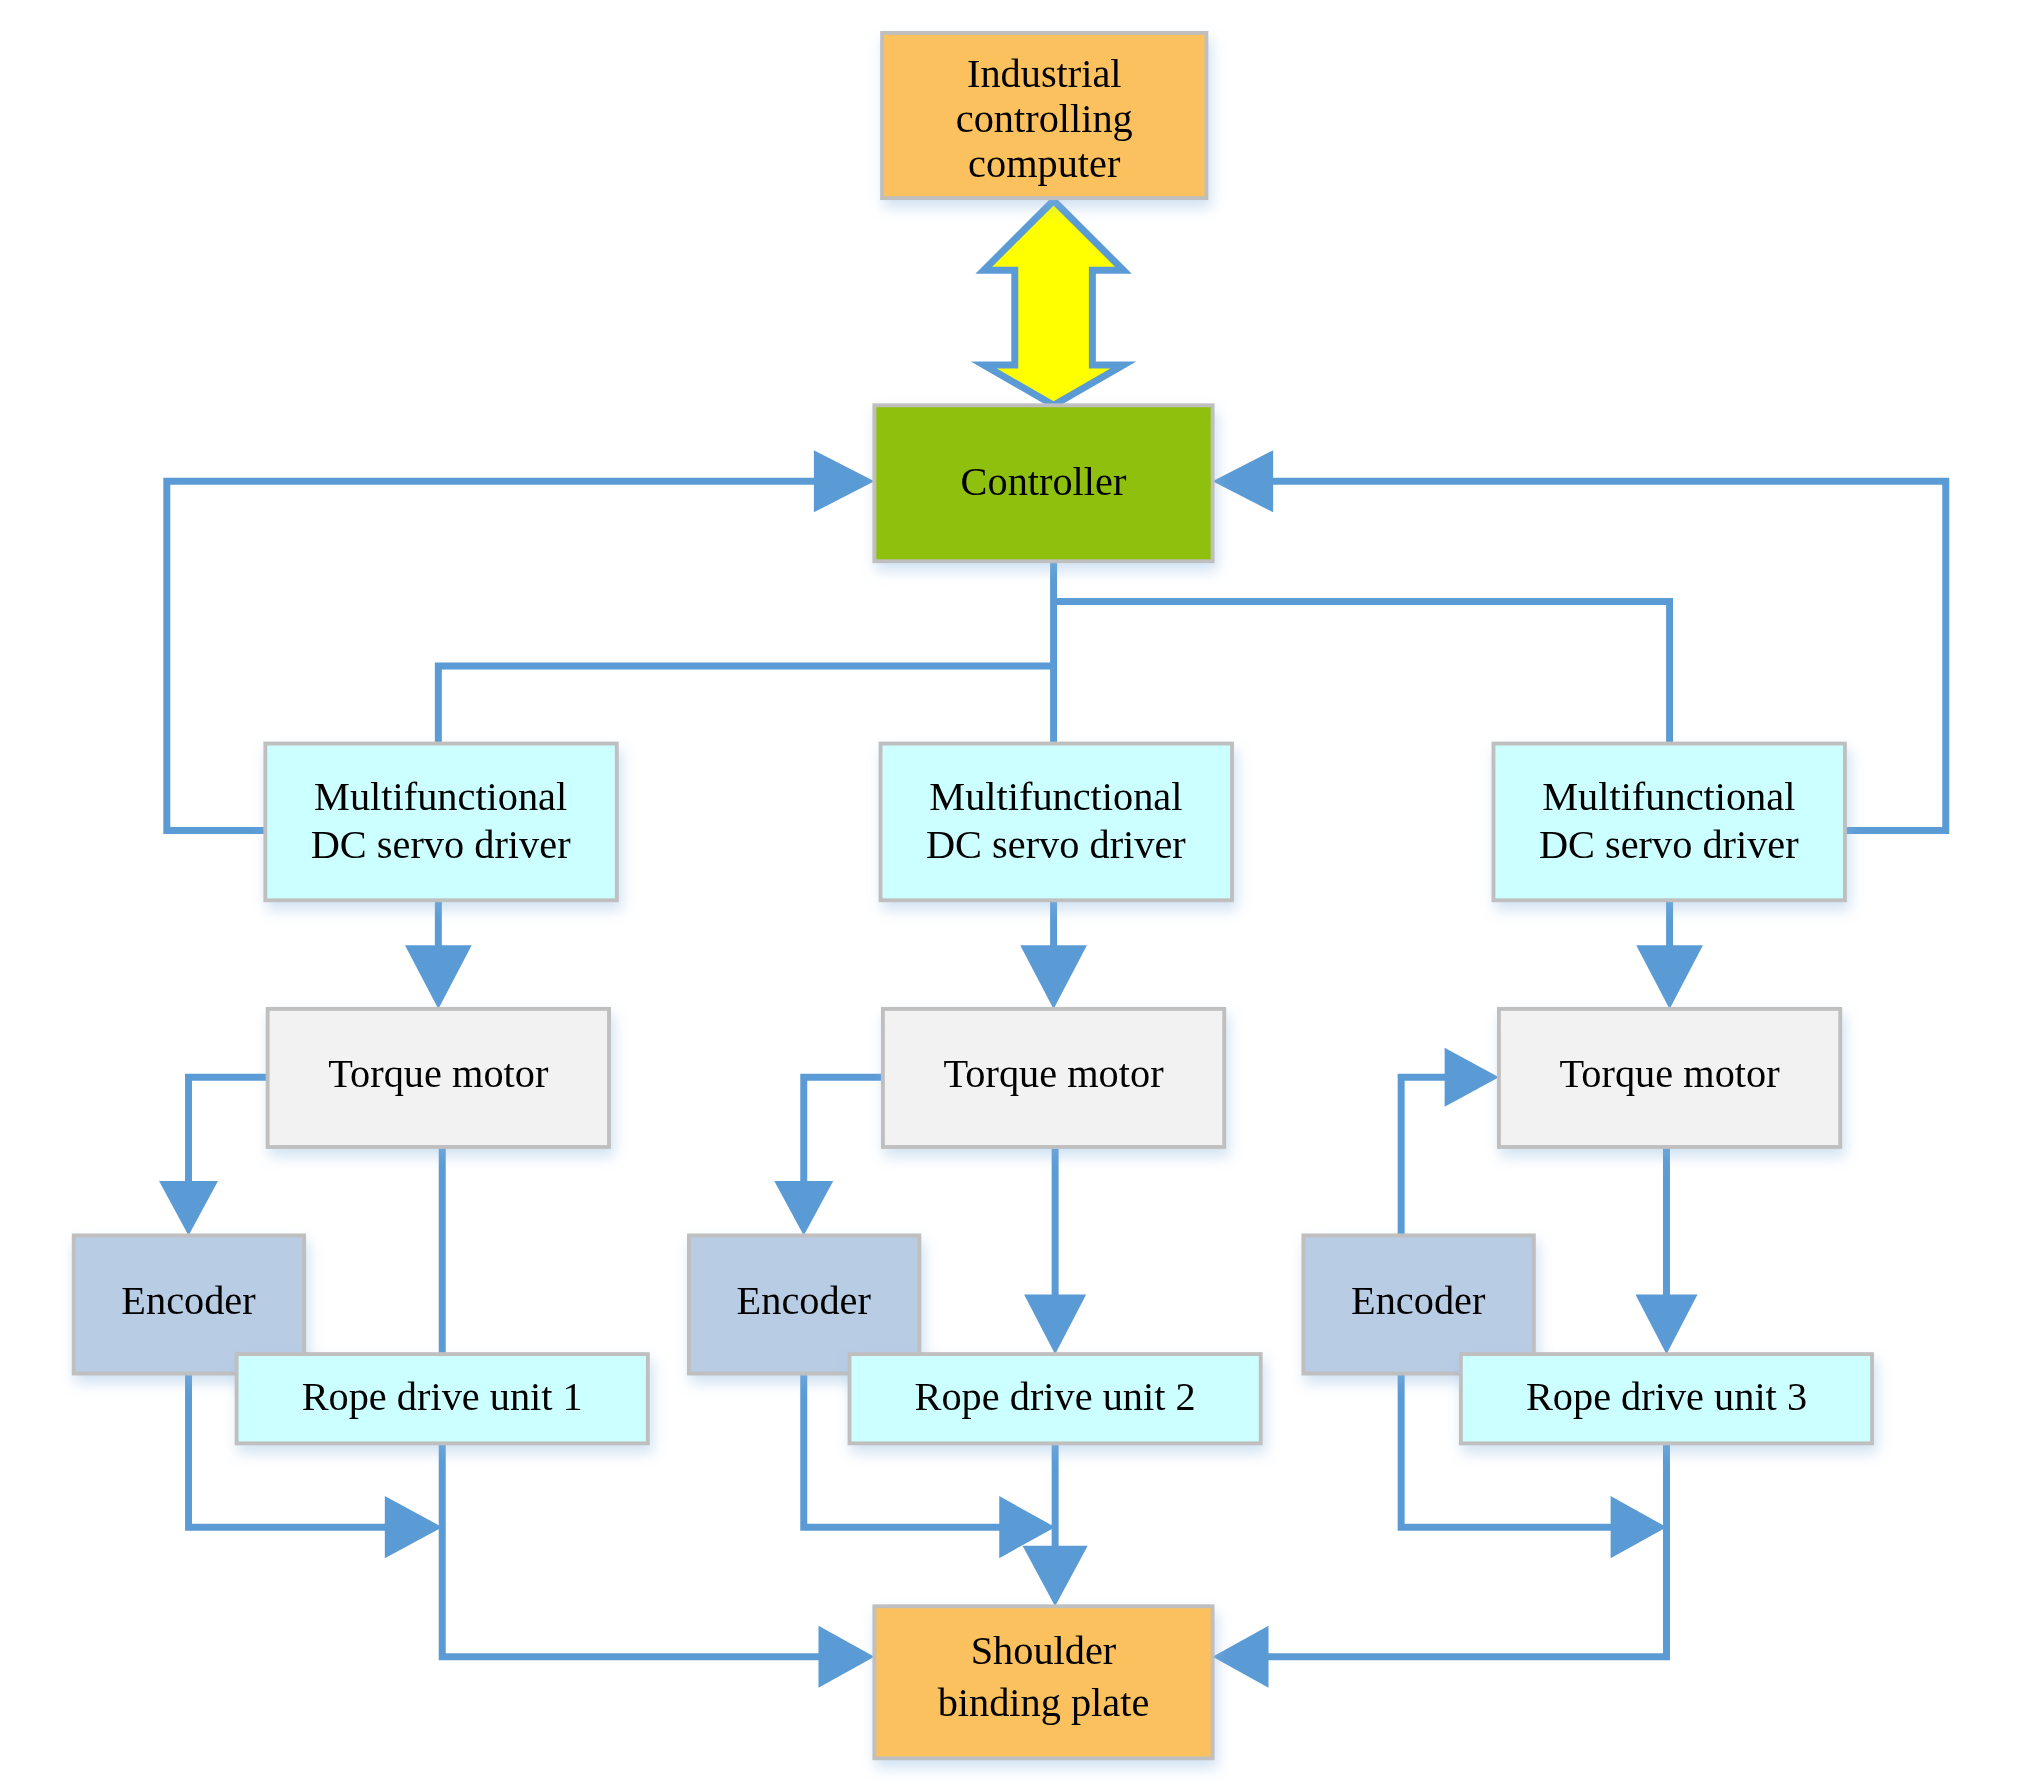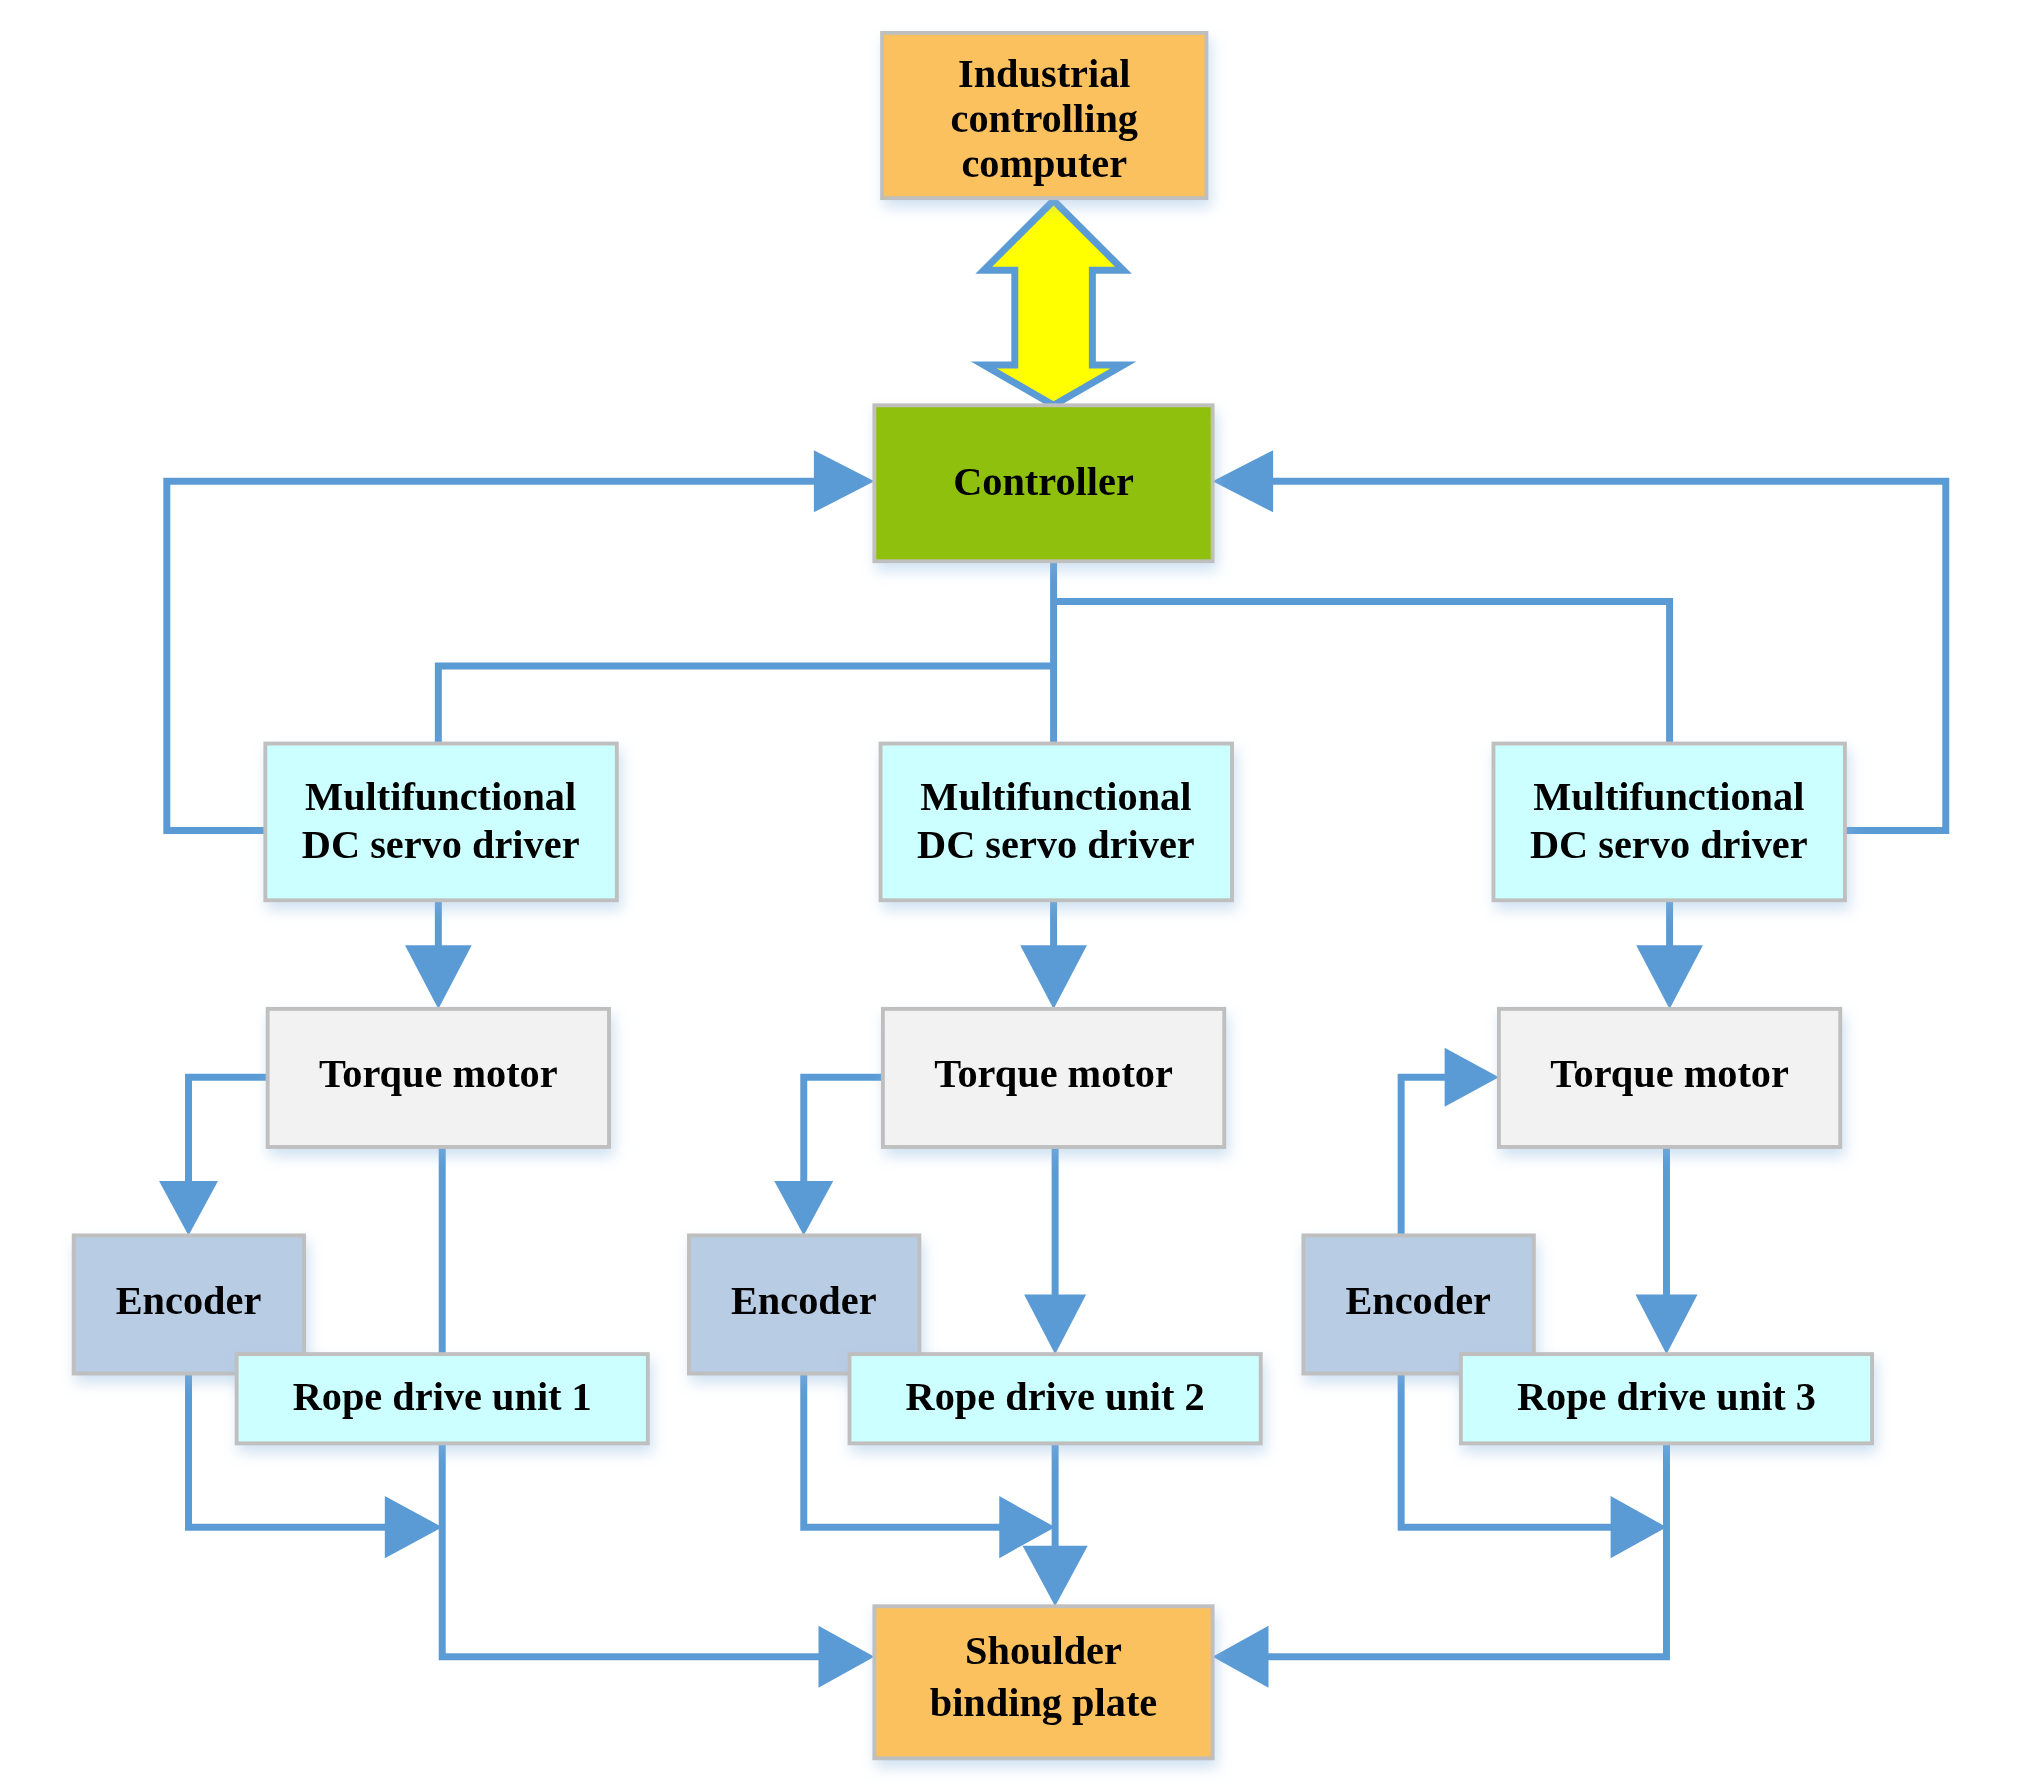--- a/index.html
+++ b/index.html
@@ -11,21 +11,20 @@
   body {
     width: 2035px;
     height: 1792px;
     font-family: "Liberation Serif", "DejaVu Serif", serif;
     overflow: hidden;
   }
   #diagram-root {
     position: relative;
     width: 1640px;
     height: 1792px;
-    font-weight: bold;
   }
   svg.diagram-canvas {
     position: absolute;
     left: 0;
     top: 0;
     width: 2035px;
     height: 1792px;
   }
   .node-box {
     stroke: #bfbfbf;

